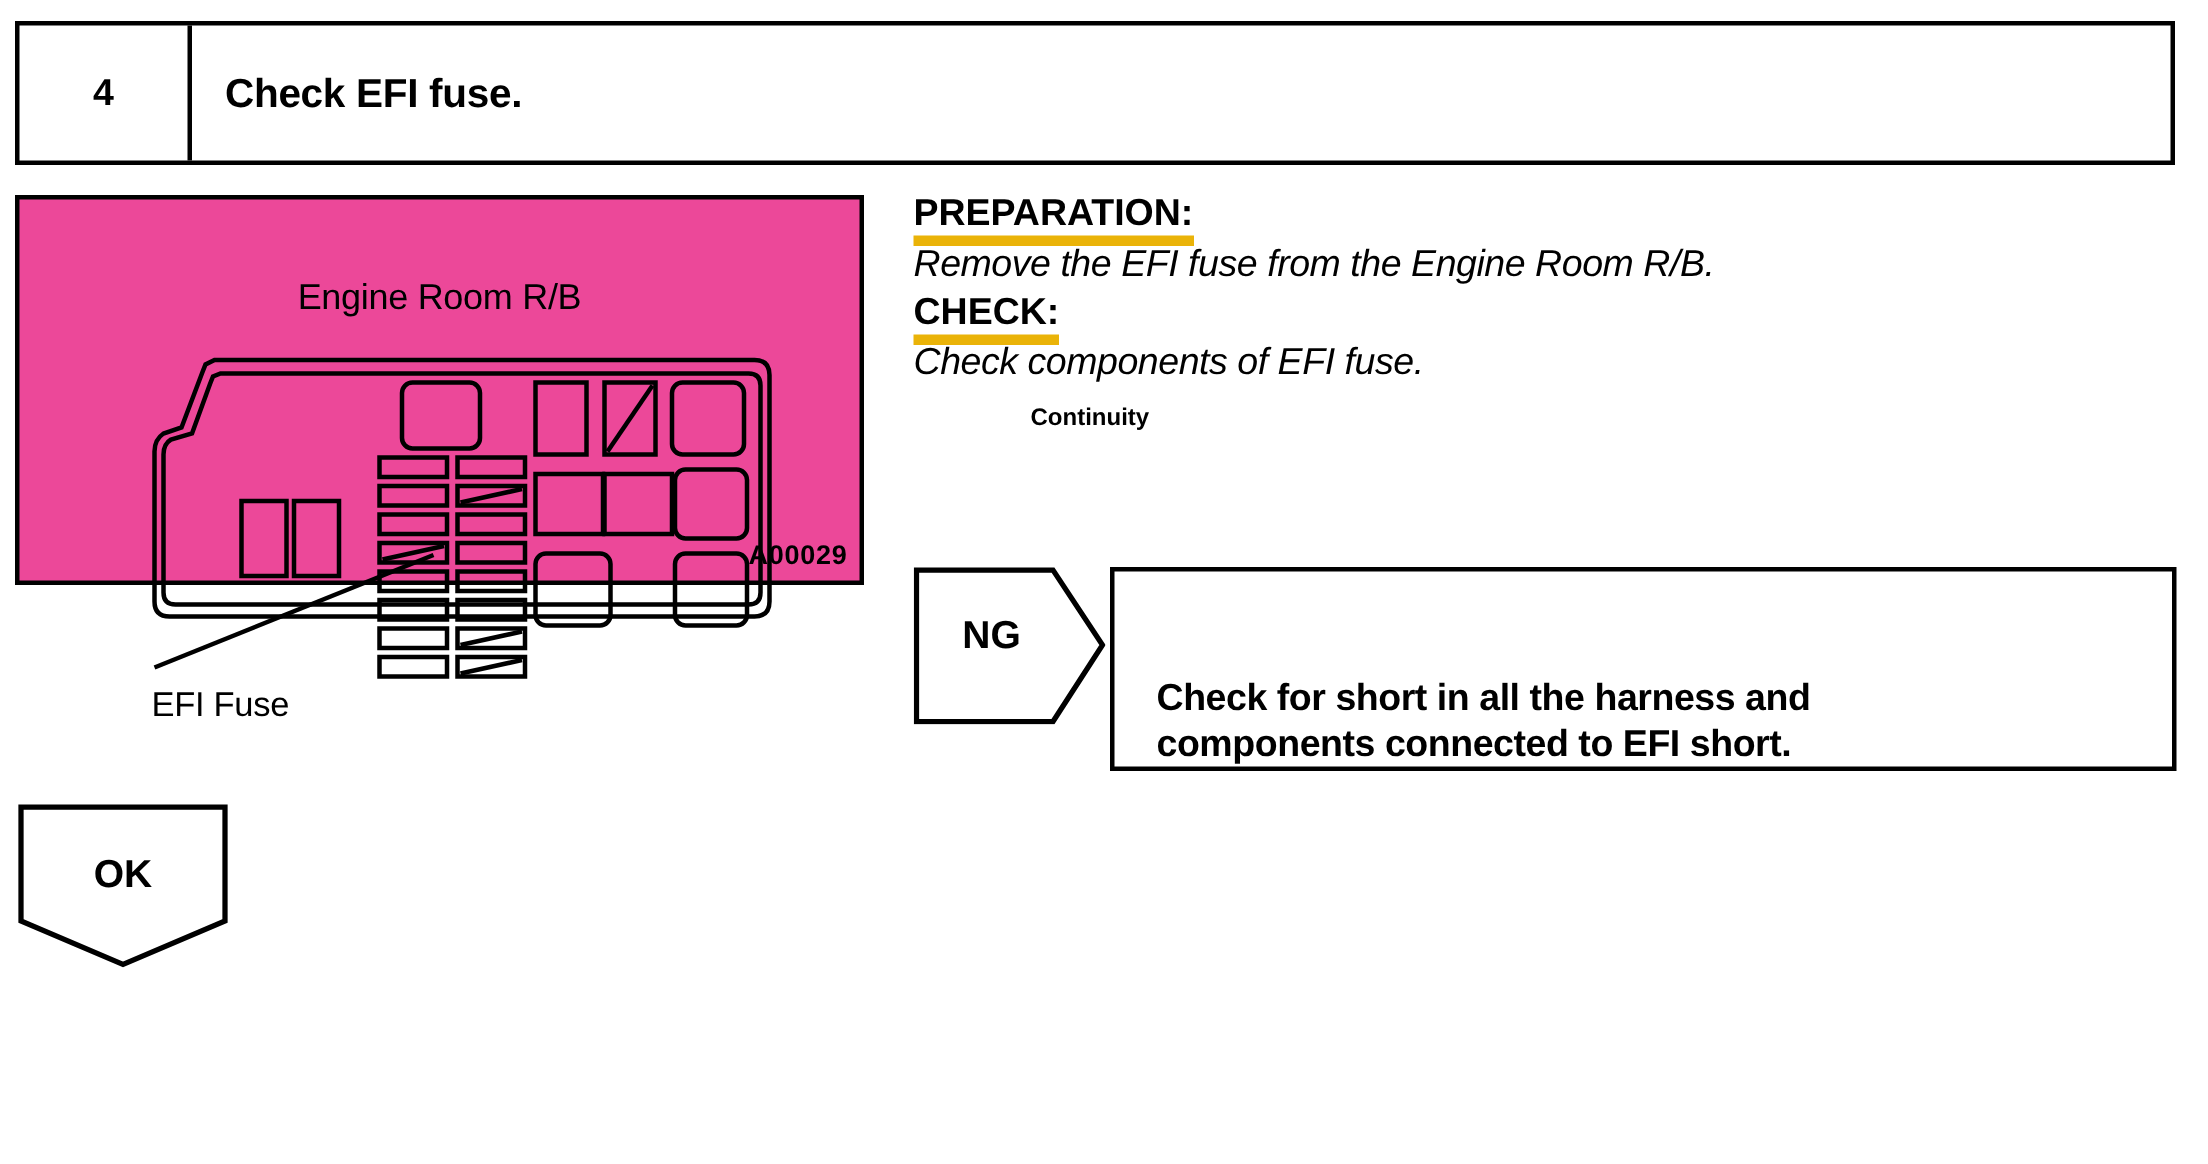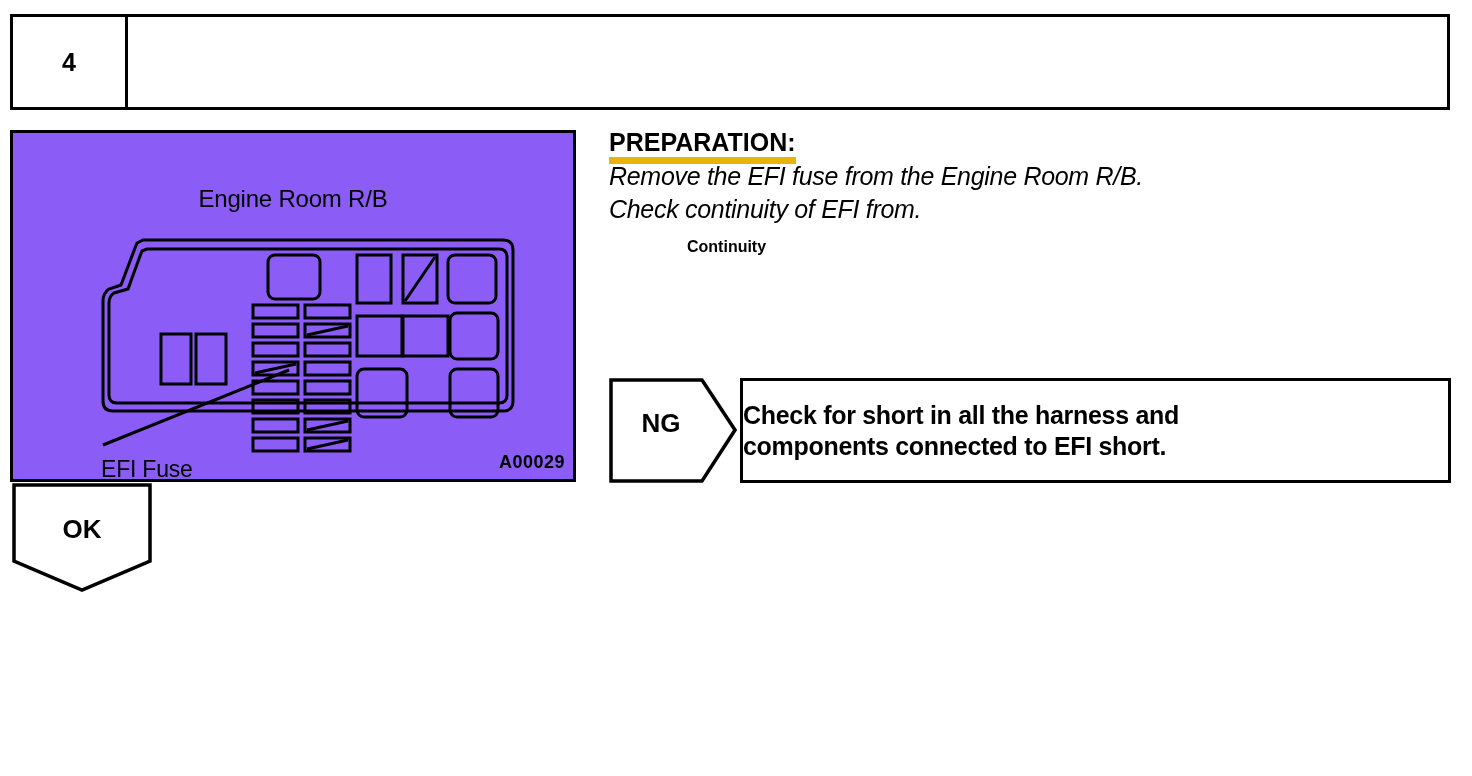--- a/index.html
+++ b/index.html
@@ -52,24 +52,24 @@
     font-weight: bold;
     letter-spacing: -0.2px;
   }
 
   
   #figure-panel {
     position: absolute;
     left: 10px;
     top: 130px;
     width: 566px;
-    height: 352px;
+    height: 260px;
     border: 3px solid #000;
     box-sizing: border-box;
-    background: #8b5cf6;
+    background: #ec4899;
   }
   #figure-caption {
     position: absolute;
     left: 0;
     top: 52px;
     width: 100%;
     text-align: center;
     font-size: 24px;
     letter-spacing: -0.2px;
   }
@@ -153,39 +153,39 @@
     align-items: center;
     justify-content: center;
     font-size: 26px;
     font-weight: bold;
   }
   #ng-action-box {
     position: absolute;
     left: 131px;
     top: 0;
     width: 711px;
-    height: 105px;
+    height: 136px;
     border: 3px solid #000;
     box-sizing: border-box;
     display: flex;
-    align-items: center;
-    padding-left: 0;
+    align-items: flex-end;
+    padding-left: 28px;
   }
   #ng-action-box .ng-action-text {
     font-size: 25px;
     font-weight: bold;
     line-height: 1.22;
     letter-spacing: -0.3px;
   }
 
   
   #ok-banner {
     position: absolute;
     left: 12px;
-    top: 483px;
+    top: 536px;
     width: 120px;
     height: 110px;
   }
   #ok-banner .ok-text {
     position: absolute;
     left: 0;
     top: 0;
     width: 140px;
     height: 92px;
     display: flex;
@@ -195,20 +195,23 @@
     font-weight: bold;
   }
   .shape-svg { display: block; }
 </style>
 </head>
 <body>
 
 <div id="step-header">
   <div id="step-number-cell">
     <span class="num">4</span>
+  </div>
+  <div id="step-title-cell">
+    <span class="title">Check EFI fuse.</span>
   </div>
 </div>
 
 <div id="figure-panel">
 
   <div id="figure-caption">Engine Room R/B</div>
 
   <svg id="fusebox-svg" class="shape-svg" width="560" height="346" viewBox="0 0 560 346">
 
     <path d="M 108 152 L 122 115 L 124 110 L 130 107 L 490 107 Q 500 107 500 117
@@ -271,21 +274,22 @@
   </svg>
 
   <div id="efi-fuse-label" style="position:absolute;left:88px;top:323px;">EFI Fuse</div>
 
   <div id="figure-id">A00029</div>
 </div>
 
 <div id="instructions">
   <span class="instr-label"><span>PREPARATION:</span></span>
   <span class="instr-text">Remove the EFI fuse from the Engine Room R/B.</span>
-  <span class="instr-text">Check continuity of EFI from.</span>
+  <span class="instr-label"><span>CHECK:</span></span>
+  <span class="instr-text">Check components of EFI fuse.</span>
   <span id="ok-result">Continuity</span>
 </div>
 
 <div id="ng-branch">
   <div id="ng-arrow">
     <svg class="shape-svg" width="128" height="105" viewBox="0 0 128 105">
       <path d="M 2 2 L 93 2 L 126 52 L 93 103 L 2 103 Z" fill="none" stroke="#000" stroke-width="3.5"></path>
     </svg>
     <span class="ng-text">NG</span>
   </div>

